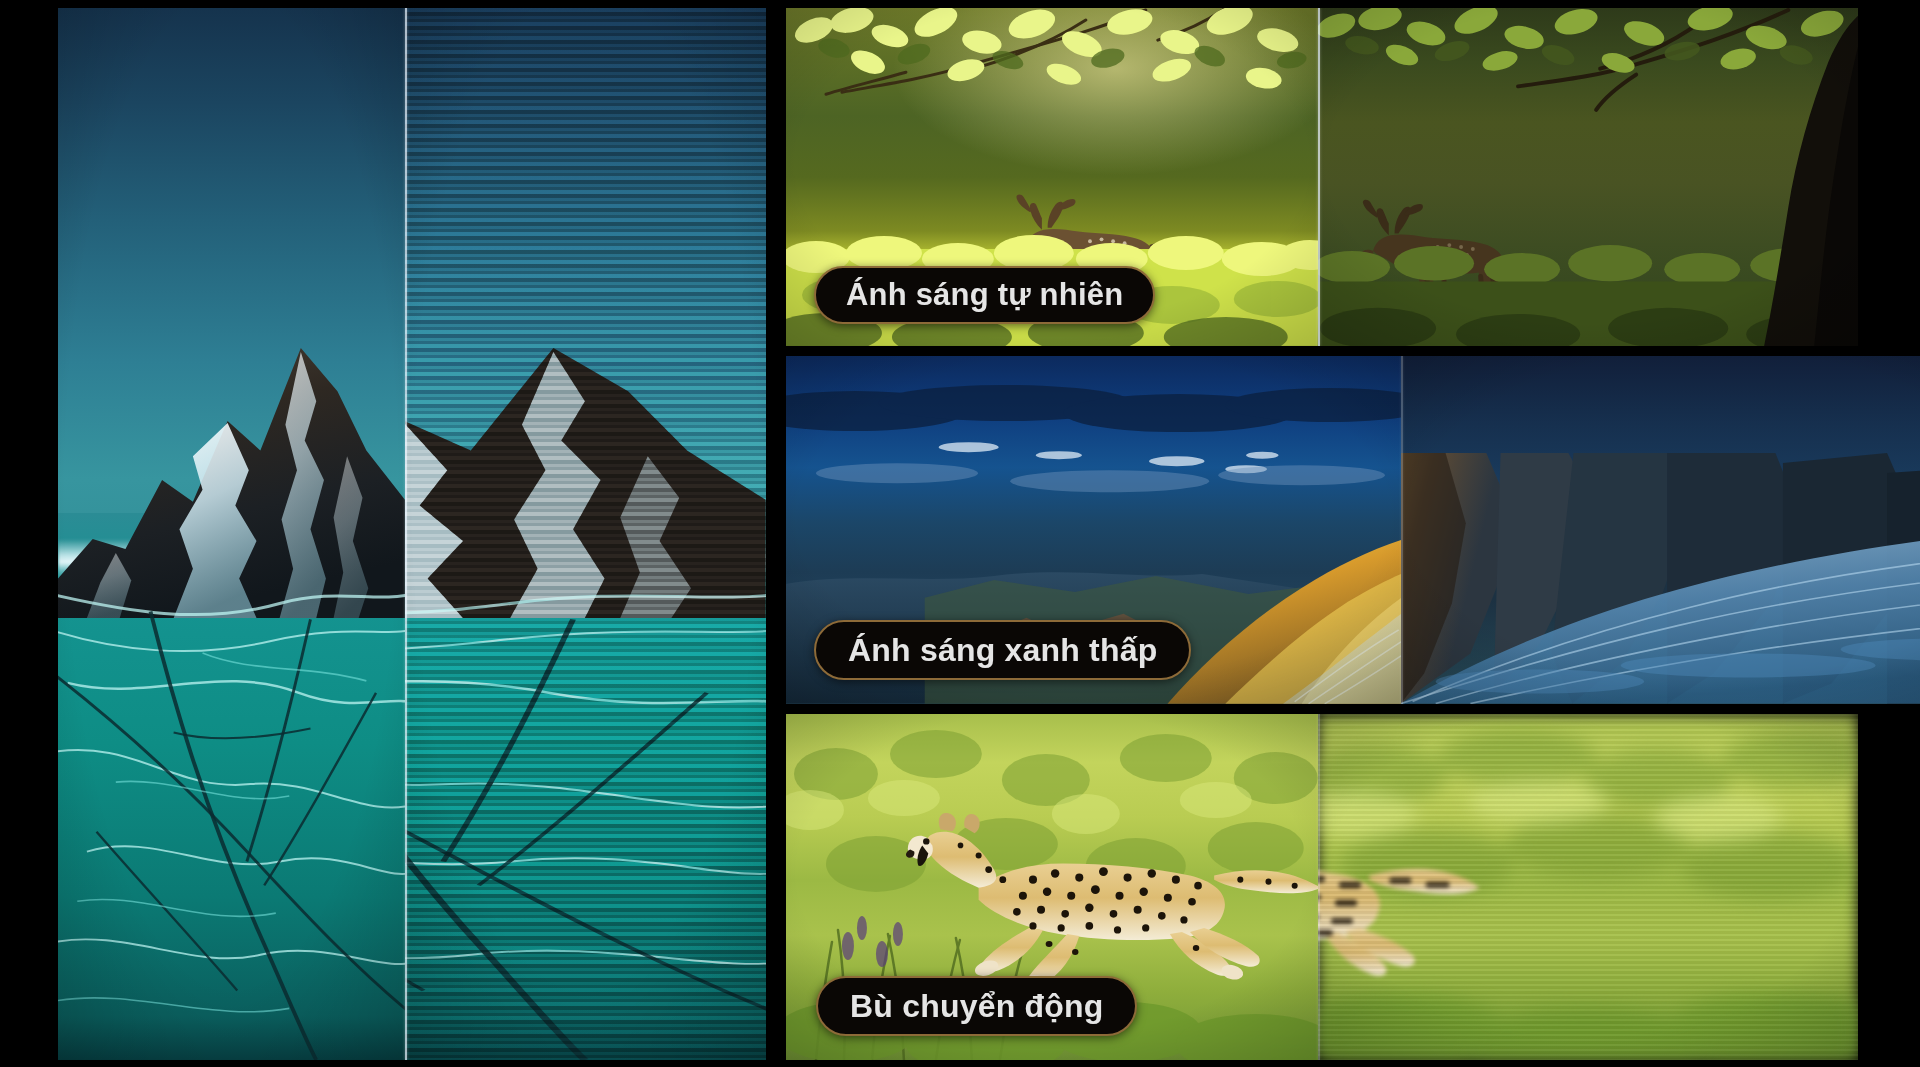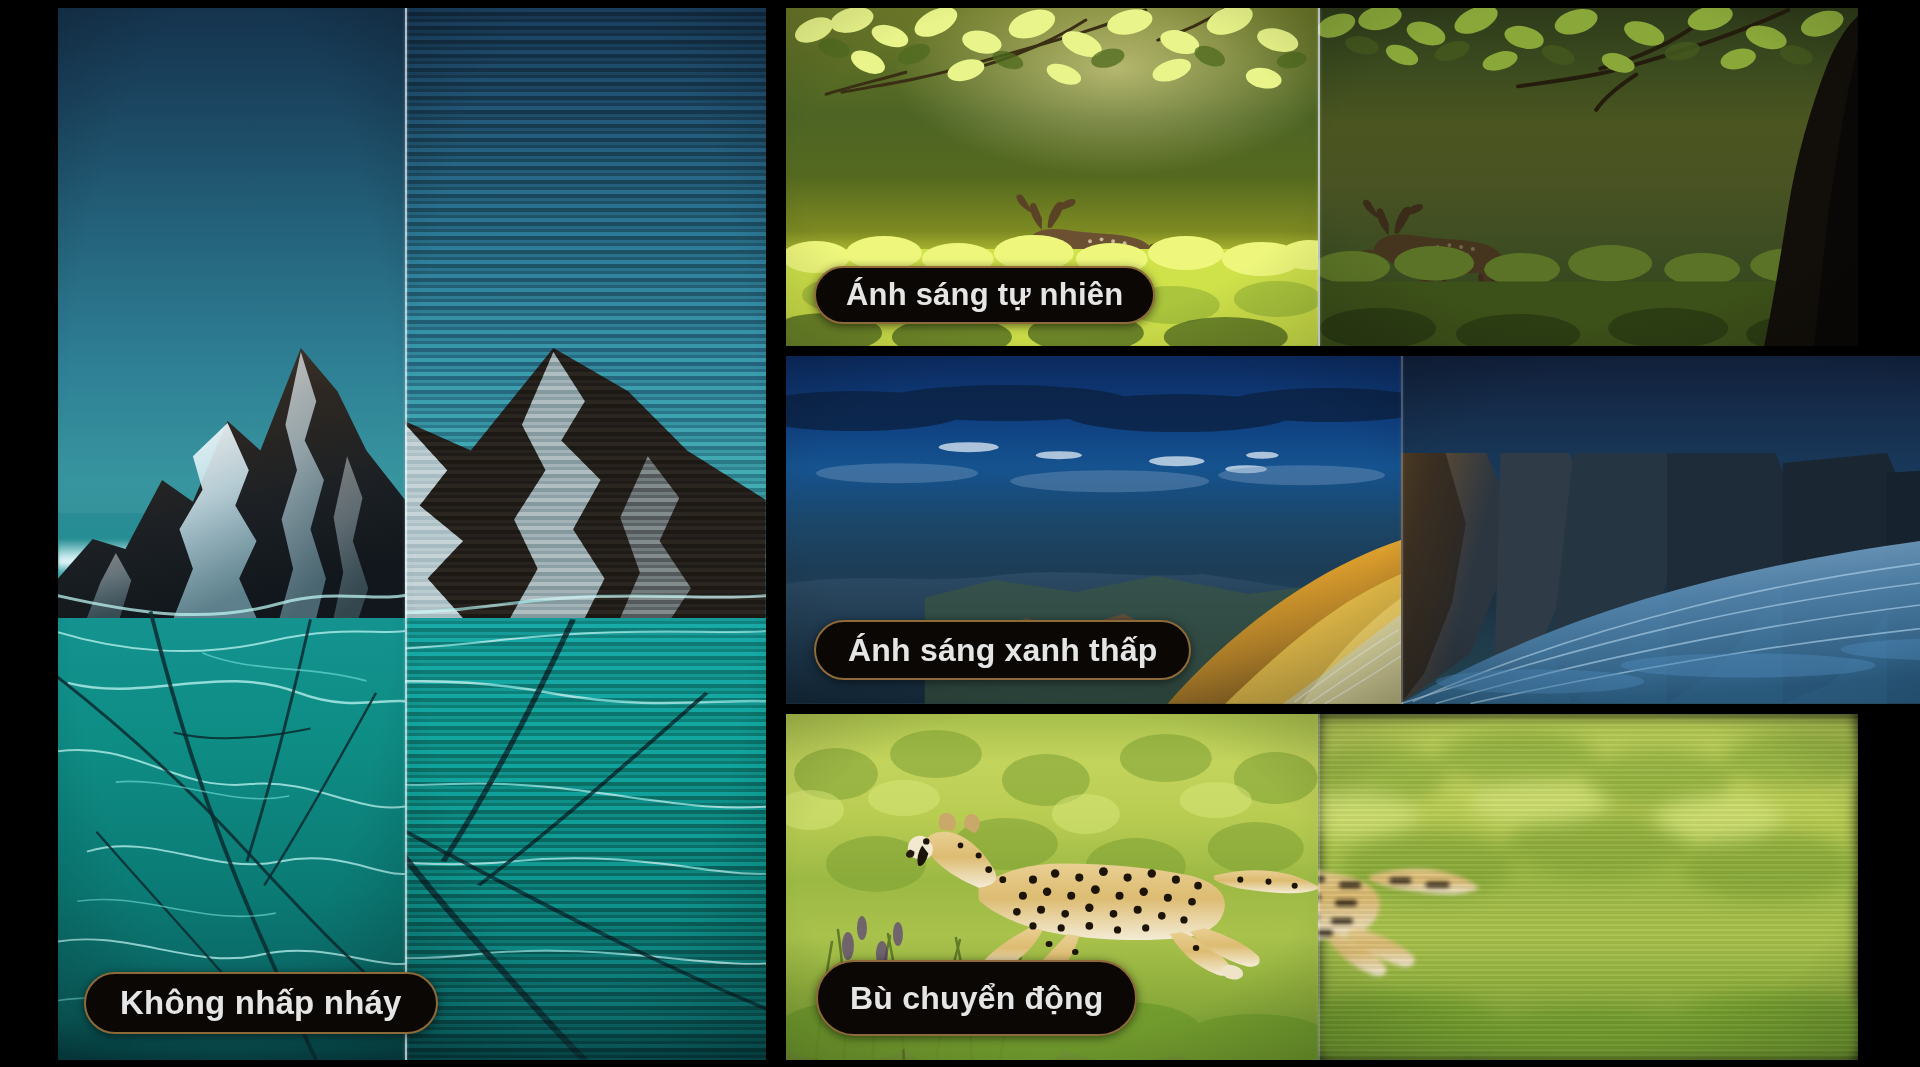--- a/index.html
+++ b/index.html
@@ -284,21 +284,21 @@
     position:absolute; inset:0;
     background: repeating-linear-gradient(
       to bottom,
       rgba(255,255,255,0.05) 0px,
       rgba(255,255,255,0.05) 2px,
       rgba(0,0,0,0.05) 2px,
       rgba(0,0,0,0.05) 5px);
     pointer-events:none;
   }
 
-  #pill-motion { left: 30px; bottom: 24px; height: 56px; padding: 8px 32px; font-size: 32px; }
+  #pill-motion { left: 30px; bottom: 24px; height: 56px; padding: 0 32px; font-size: 32px; }
 
   
   .vignette {
     position:absolute; inset:0;
     background: radial-gradient(ellipse 92% 90% at 50% 46%,
       rgba(0,0,0,0) 52%, rgba(0,0,0,0.30) 100%);
     pointer-events:none;
     z-index: 25;
   }
 </style>
@@ -407,21 +407,20 @@
           </svg>
         </div>
 
         <div class="scanlines strong"></div>
         <div class="vignette"></div>
       </div>
 
       <div class="divider" style="left:49%;"></div>
     </div>
 
-    <div class="pill" id="pill-flicker">Không nhấp nháy</div>
   </div>
 
   <div class="panel" id="panel-natural">
     <div class="scene">
 
       <div class="half" style="left:0; width:49.6%;">
         <div class="forest-bright"></div>
 
         <div class="leaf-canopy">
           <svg viewBox="0 0 532 155" preserveAspectRatio="none">

